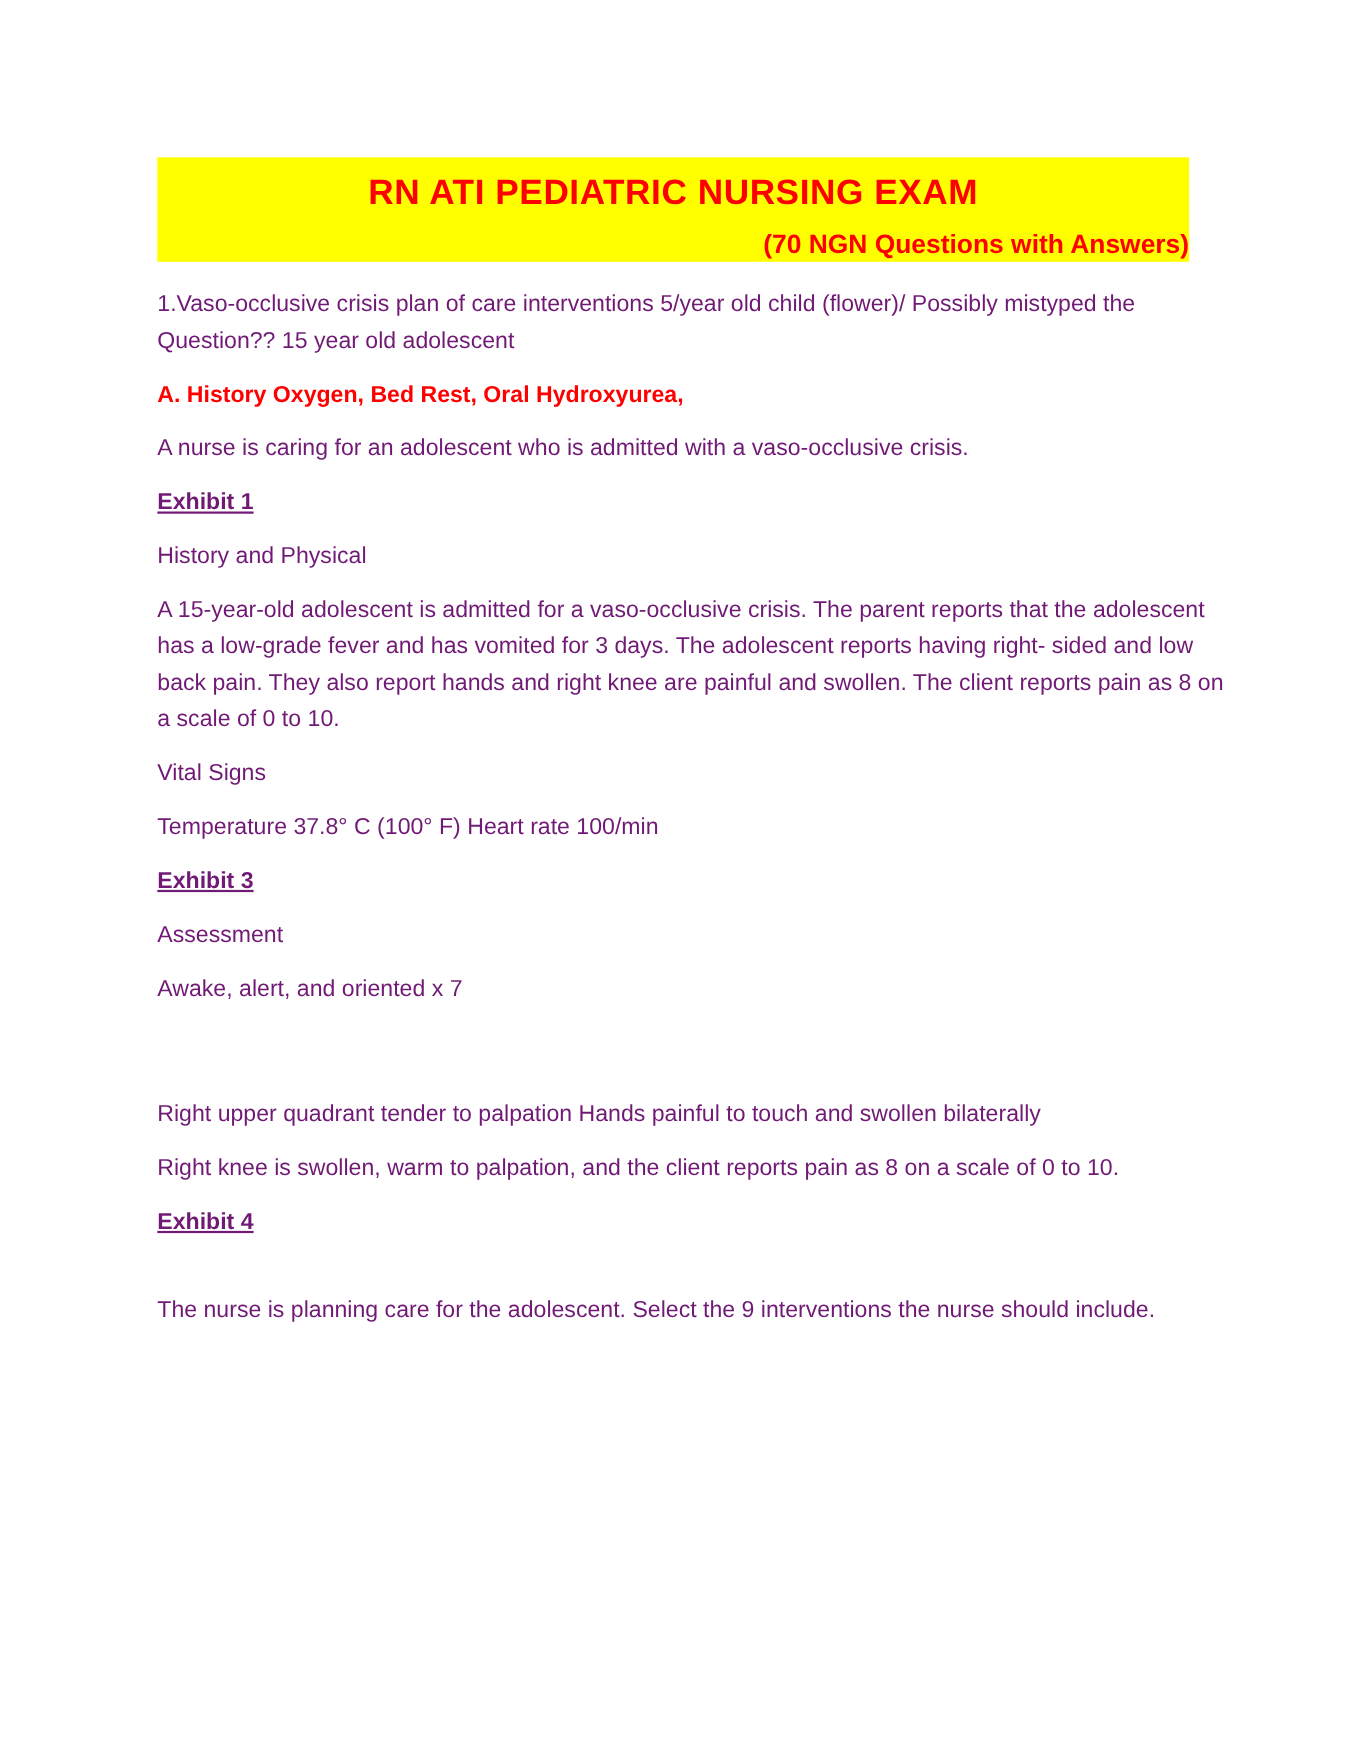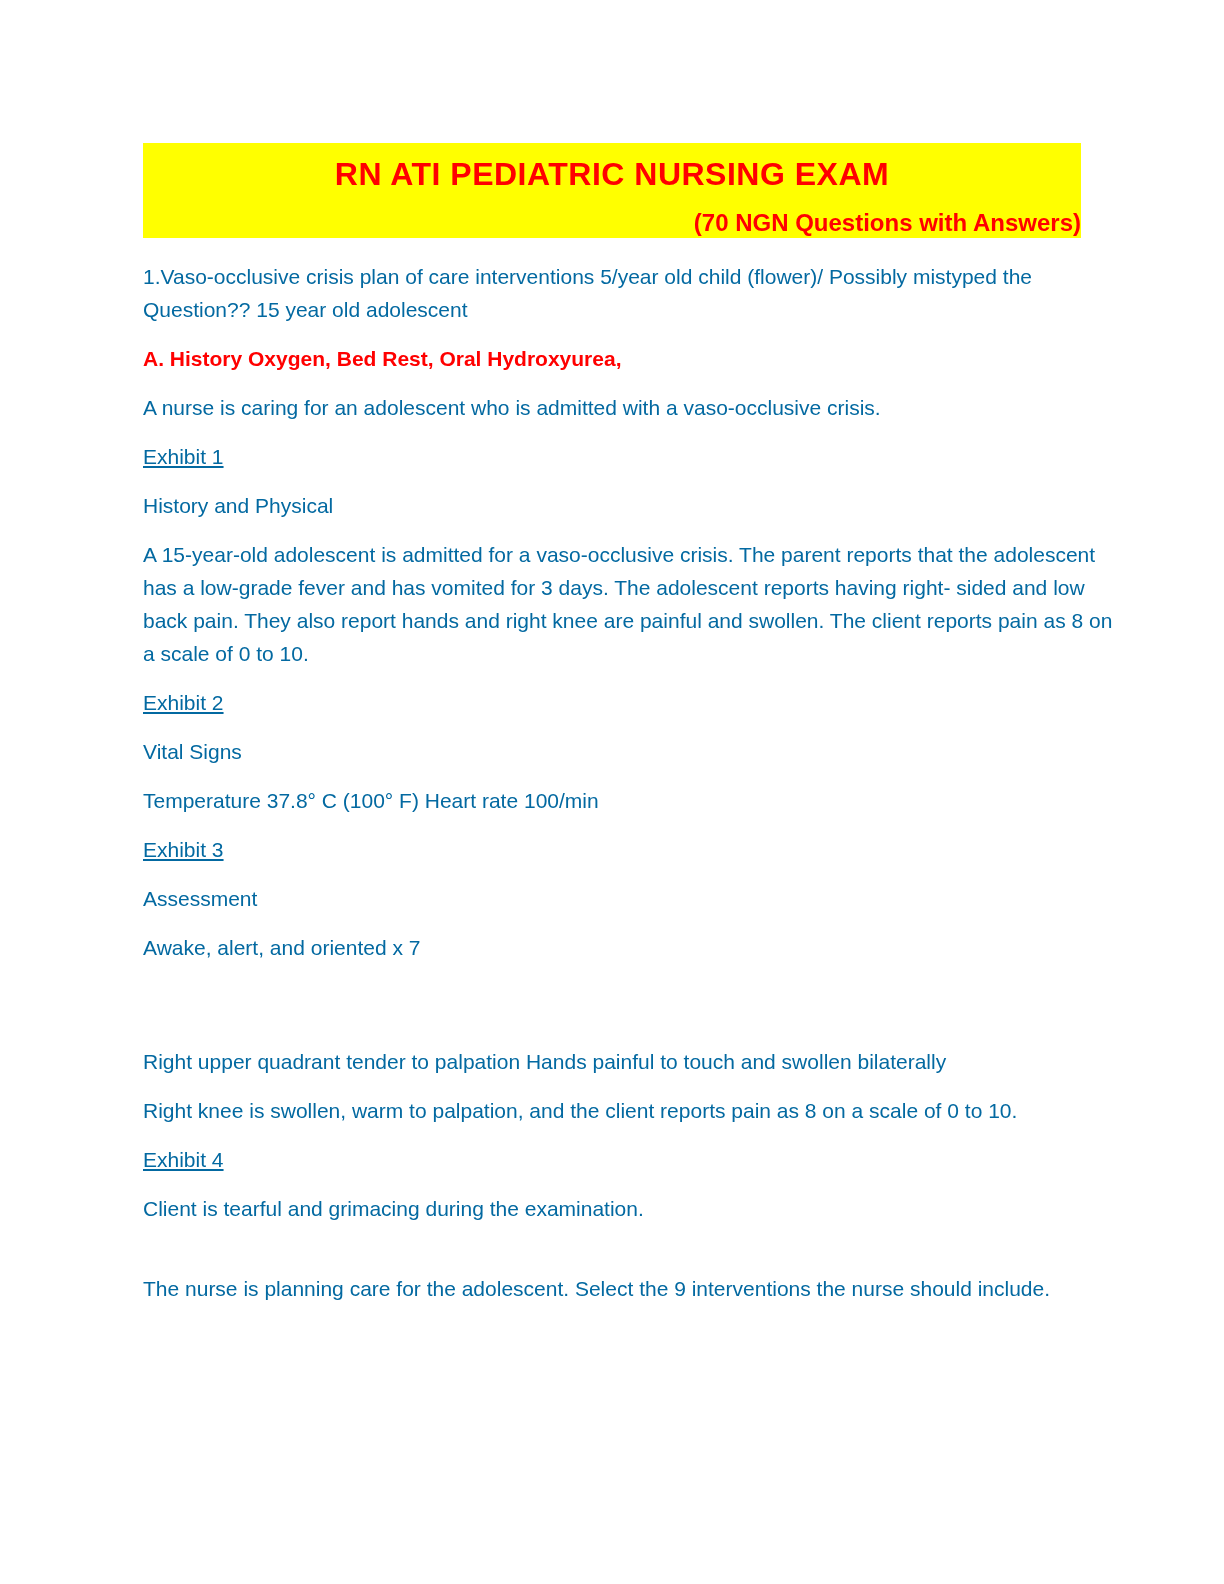--- a/index.html
+++ b/index.html
@@ -37,28 +37,29 @@
     font-weight: bold;
     font-size: 24px;
     line-height: 28px;
     margin-top: 17px;
     text-align: right;
   }
   .content p {
     font-size: 21px;
     line-height: 33px;
     margin: 0 0 16px 0;
-    color: #0369a1;
+    color: #701a75;
   }
   .content p.answer {
     color: #ff0000;
     font-weight: bold;
   }
   .content p.exhibit {
     text-decoration: underline;
+    font-weight: bold;
   }
   .spacer-lg { height: 65px; }
   .spacer-sm { height: 31px; }
 </style>
 </head>
 <body>
 
 <div class="page">
 
   <div class="banner">
@@ -73,21 +74,20 @@
     <p class="answer">A. History Oxygen, Bed Rest, Oral Hydroxyurea,</p>
 
     <p class="body">A nurse is caring for an adolescent who is admitted with a vaso-occlusive crisis.</p>
 
     <p class="exhibit">Exhibit 1</p>
 
     <p class="body">History and Physical</p>
 
     <p class="body">A 15-year-old adolescent is admitted for a vaso-occlusive crisis. The parent reports that the adolescent has a low-grade fever and has vomited for 3 days. The adolescent reports having right- sided and low back pain. They also report hands and right knee are painful and swollen. The client reports pain as 8 on a scale of 0 to 10.</p>
 
-    <p class="exhibit">Exhibit 2</p>
 
     <p class="body">Vital Signs</p>
 
     <p class="body">Temperature 37.8° C (100° F) Heart rate 100/min</p>
 
 
     <p class="exhibit">Exhibit 3</p>
 
     <p class="body">Assessment</p>
 
@@ -95,21 +95,20 @@
 
 
     <div class="spacer-lg"></div>
 
     <p class="body">Right upper quadrant tender to palpation Hands painful to touch and swollen bilaterally</p>
 
     <p class="body">Right knee is swollen, warm to palpation, and the client reports pain as 8 on a scale of 0 to 10.</p>
 
     <p class="exhibit">Exhibit 4</p>
 
-    <p class="body">Client is tearful and grimacing during the examination.</p>
 
     <div class="spacer-sm"></div>
 
     <p class="body">The nurse is planning care for the adolescent. Select the 9 interventions the nurse should include.</p>
 
   </div>
 
 </div>
 
 </body></html>

